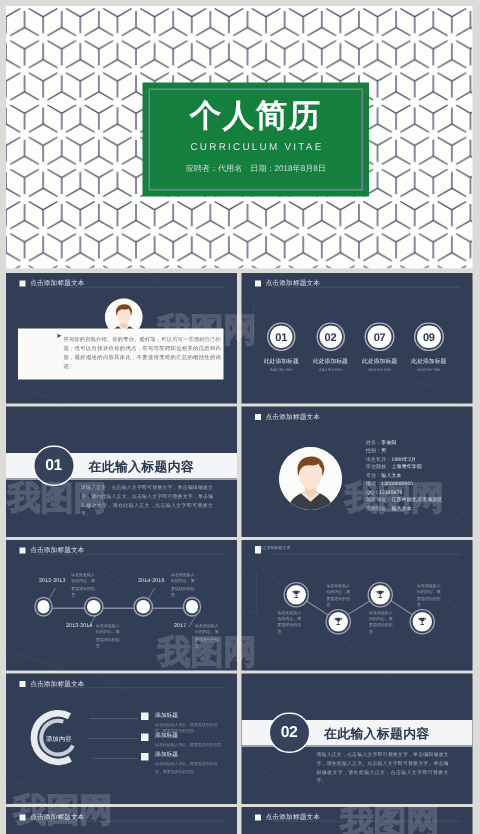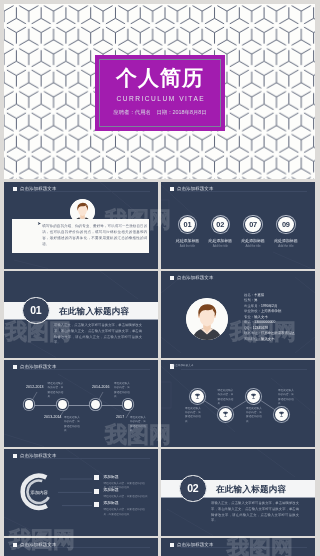--- a/index.html
+++ b/index.html
@@ -3,21 +3,21 @@
 <meta charset="utf-8">
 <style>
   html,body{margin:0;padding:0;}
   body{width:320px;height:556px;background:#dddbd8;font-family:"Liberation Sans",sans-serif;overflow:hidden;}
   .page{position:relative;width:320px;height:556px;background:#dddbd8;}
   .slide{position:absolute;background:#313e56;overflow:hidden;}
 
   
   #cover{left:4px;top:4px;width:311px;height:175px;background:#fdfdfb;}
   #cover .pat{position:absolute;left:0;top:0;}
-  #cover .card{position:absolute;left:91px;top:51px;width:130px;height:76px;background:#a21caf;
+  #cover .card{position:absolute;left:91px;top:51px;width:151px;height:76px;background:#15803d;
       display:flex;flex-direction:column;align-items:center;justify-content:center;}
   #cover .inner{position:absolute;left:4px;top:4px;right:4px;bottom:4px;border:1px solid #7b839a;}
   #cover .t1{position:relative;color:#ffffff;font-size:21px;font-weight:bold;letter-spacing:1px;line-height:1;margin-top:-3px;}
   #cover .t2{position:relative;color:#dfe2e8;font-size:6.6px;letter-spacing:1.5px;margin-top:7px;padding-left:1.7px;}
   #cover .t3{position:relative;color:#d6dae3;font-size:5.4px;margin-top:7px;letter-spacing:0;}
 
   
   .hdr{position:absolute;left:8.5px;top:4.3px;display:flex;align-items:center;}
   .hdr .sq{width:4.6px;height:4.6px;background:#f4f5f7;}
   .hdr .tx{color:#dfe3ea;font-size:4.4px;margin-left:3px;letter-spacing:.15px;white-space:nowrap;}

